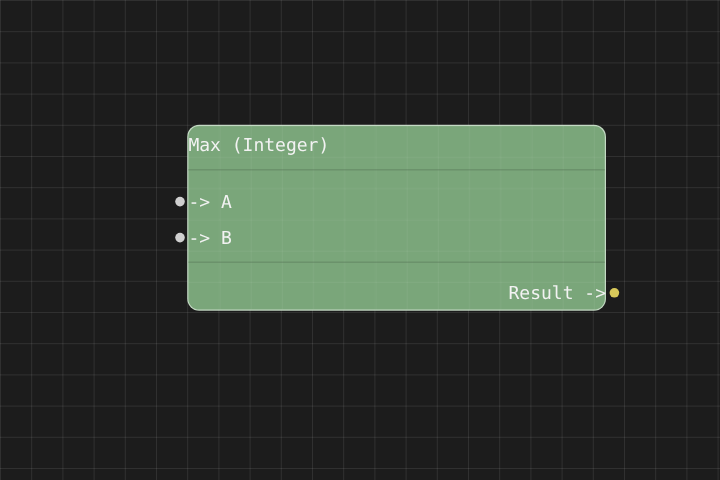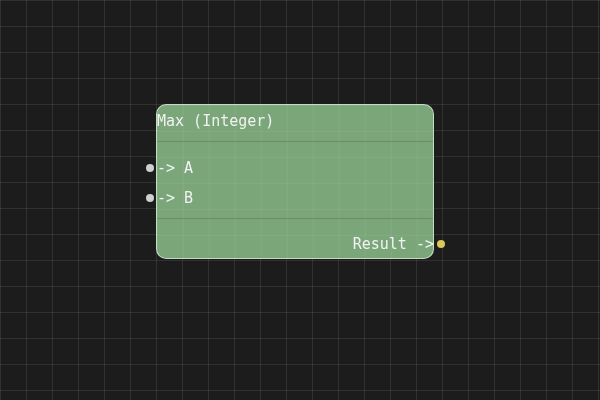--- a/index.html
+++ b/index.html
@@ -7,21 +7,21 @@
     width: 600px; height: 400px; overflow: hidden; position: relative;
     background-color: #1c1c1c;
     background-image:
       linear-gradient(to right, rgba(255,255,255,0.09) 1px, transparent 1px),
       linear-gradient(to bottom, rgba(255,255,255,0.09) 1px, transparent 1px);
     background-size: 26px 26px;
     background-position: 0 0;
     font-family: "DejaVu Sans Mono", "Liberation Mono", monospace;
   }
   .node {
-    position: absolute; left: 156px; top: 104px; width: 278px; height: 155px;
+    position: absolute; left: 156px; top: 104px; width: 349px; height: 155px;
     box-sizing: border-box;
     background: rgba(130, 178, 130, 0.92);
     border: 1px solid rgba(220, 235, 220, 0.75);
     border-radius: 10px;
     overflow: visible;
   }
   .node-grid {
     position: absolute; inset: 0; border-radius: 10px; pointer-events: none;
     background-image:
       linear-gradient(to right, rgba(255,255,255,0.05) 1px, transparent 1px),

